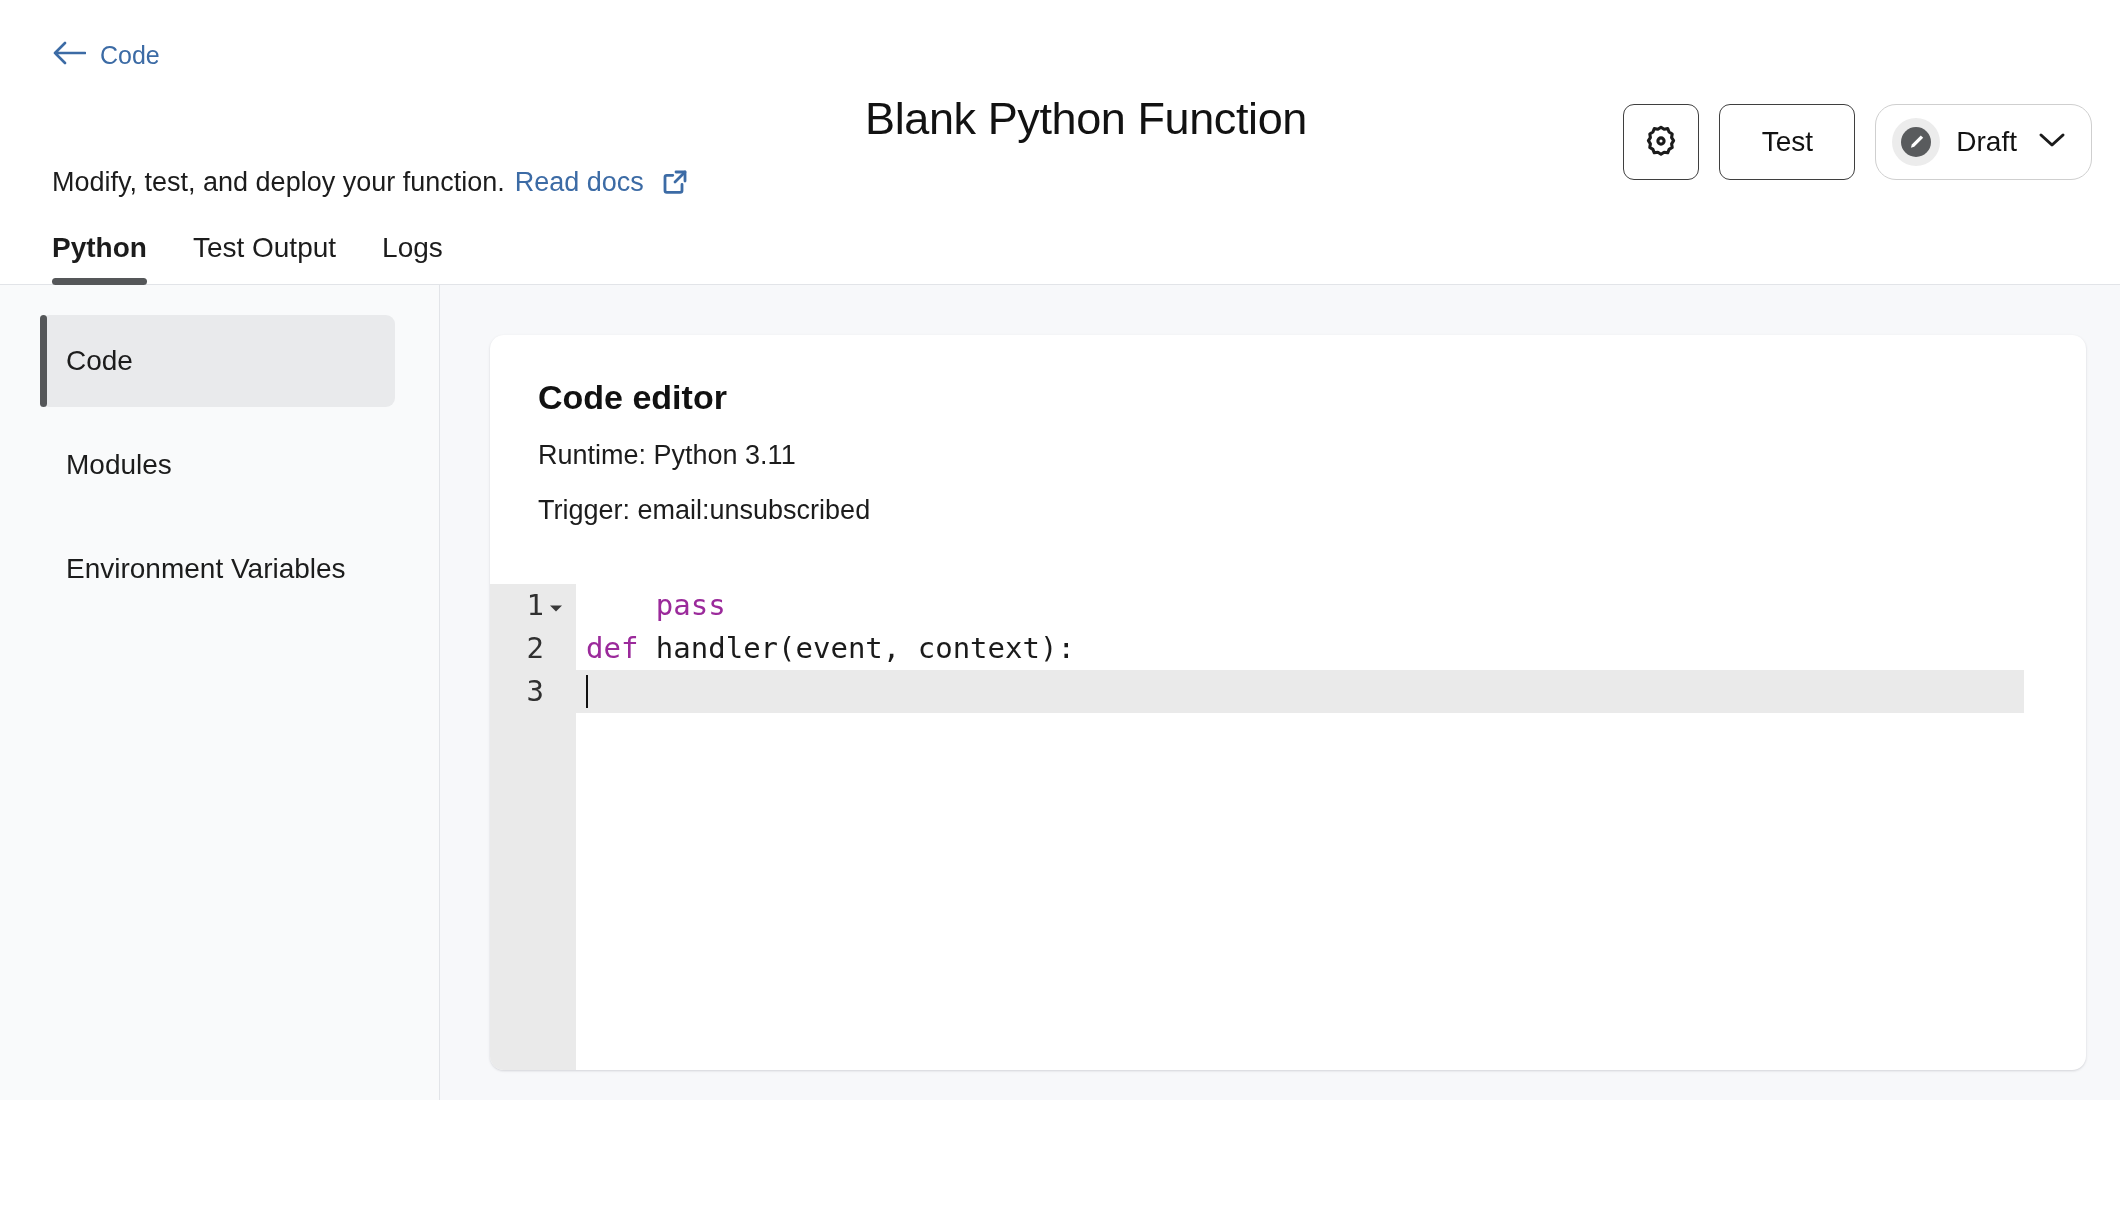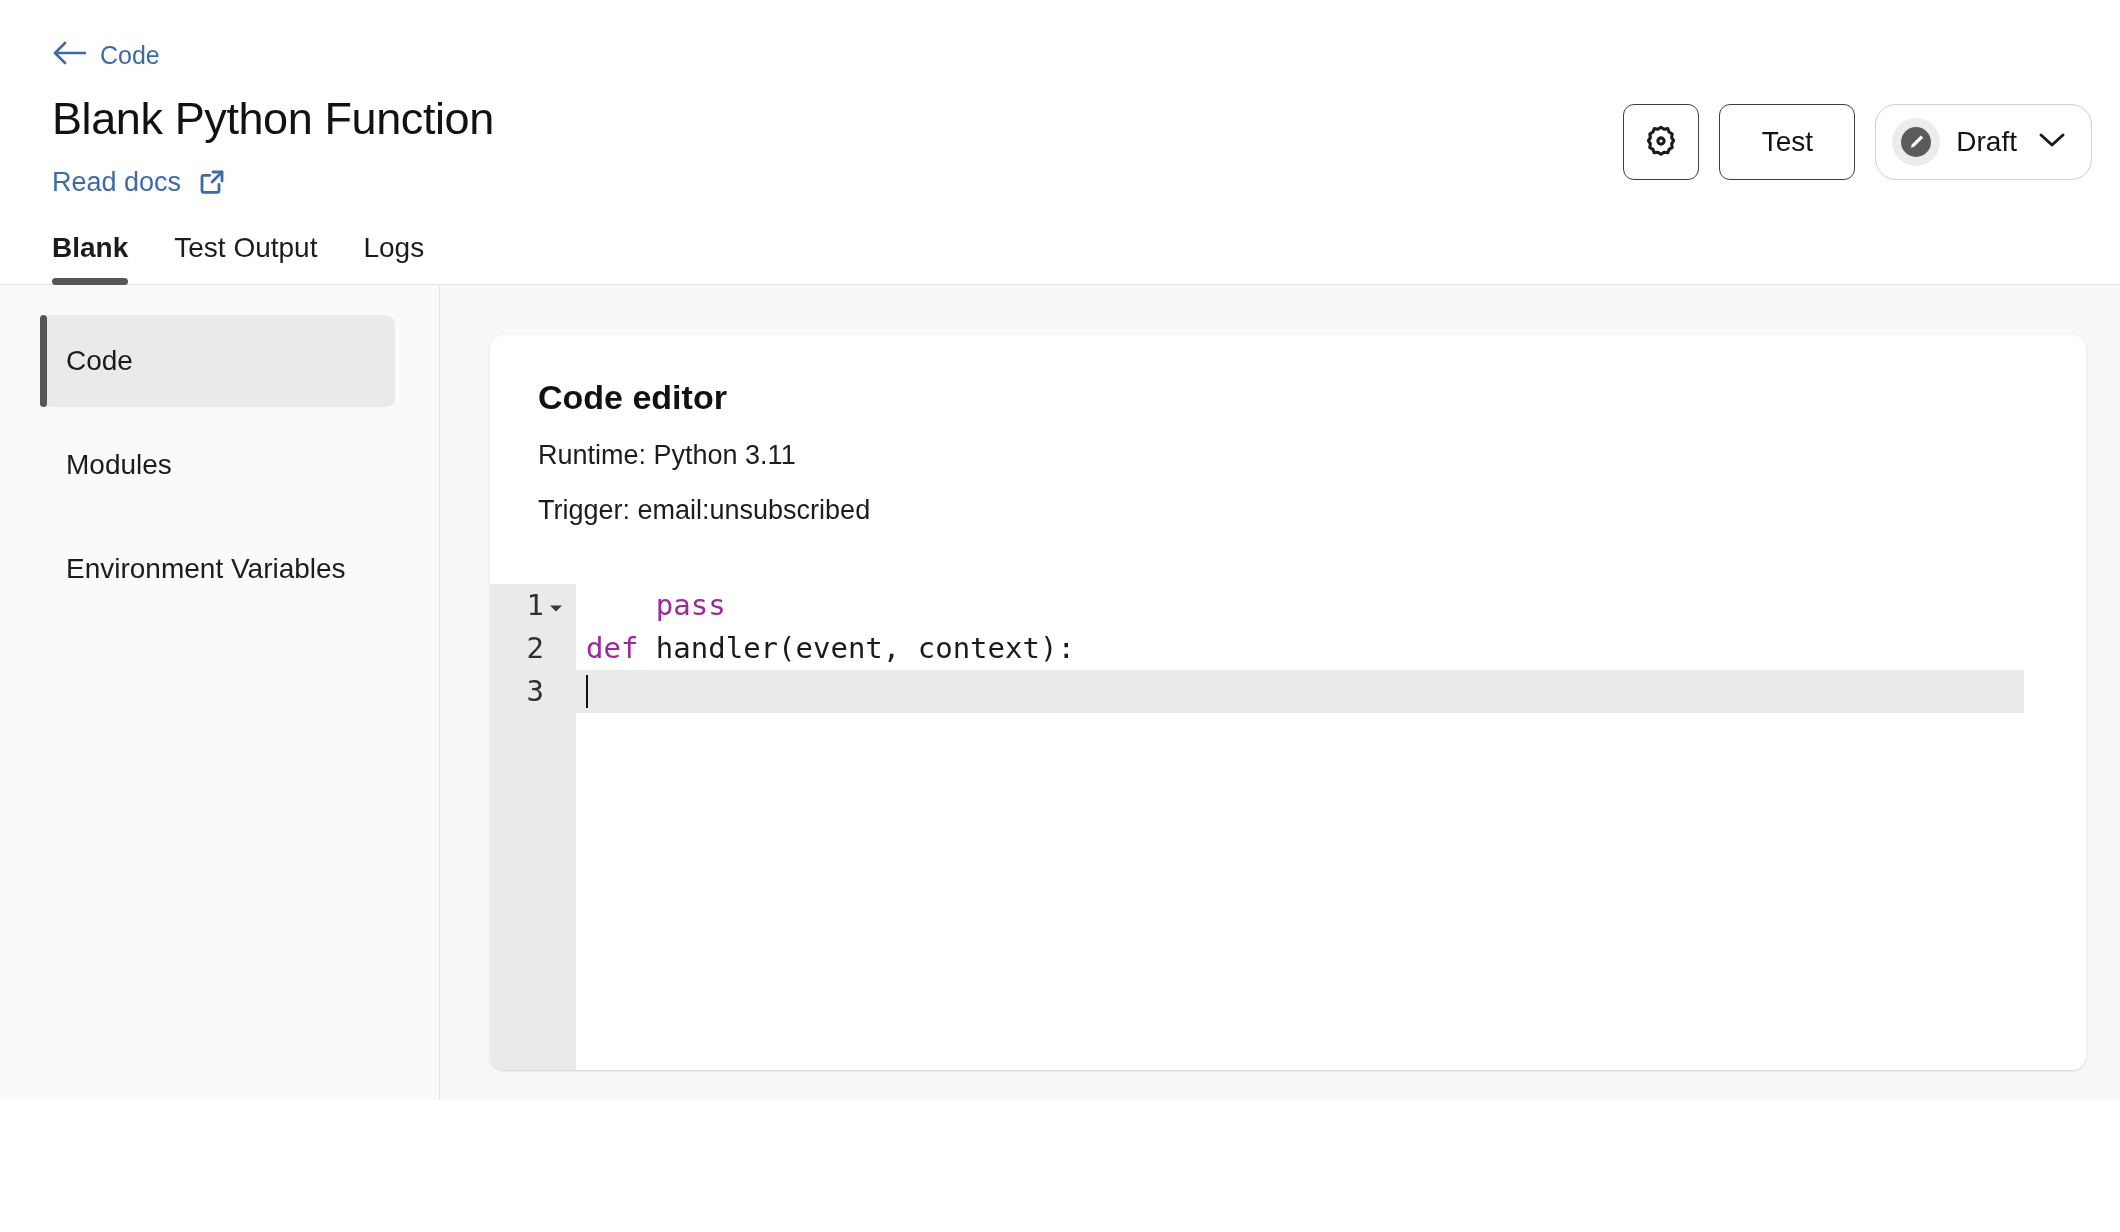--- a/index.html
+++ b/index.html
@@ -35,20 +35,21 @@
   }
   .back-arrow { display: block; }
 
   .title {
     margin-top: 24px;
     font-size: 45px;
     font-weight: 400;
     letter-spacing: -0.4px;
     color: #121212;
     line-height: 1.1;
+    text-align: center;
   }
 
   .subtitle {
     margin-top: 22px;
     font-size: 27px;
     color: #1c1c1c;
     line-height: 1.2;
     display: flex;
     align-items: baseline;
     gap: 10px;
@@ -249,20 +250,21 @@
         <svg width="34" height="26" viewBox="0 0 34 26" fill="none">
           <path d="M13 3 L3 13 L13 23 M3 13 H33" stroke="#3c6ba5" stroke-width="2.6" stroke-linecap="round" stroke-linejoin="round"></path>
         </svg>
       </span>
       <span>Code</span>
     </a>
 
     <h1 class="title">Blank Python Function</h1>
 
     <div class="subtitle">
+      <span>Modify, test, and deploy your function.</span>
       <a class="docs-link">
         <span>Read docs</span>
         <span class="ext-icon">
           <svg width="26" height="26" viewBox="0 0 26 26" fill="none">
             <path d="M14 3 H23 V12" stroke="#3c6ba5" stroke-width="2.8" stroke-linecap="round" stroke-linejoin="round"></path>
             <path d="M23 3 L13 13" stroke="#3c6ba5" stroke-width="2.8" stroke-linecap="round"></path>
             <path d="M20 15.5 V21.5 A1.8 1.8 0 0 1 18.2 23.3 H4.8 A1.8 1.8 0 0 1 3 21.5 V8.1 A1.8 1.8 0 0 1 4.8 6.3 H10.8" stroke="#3c6ba5" stroke-width="2.8" stroke-linecap="round" stroke-linejoin="round"></path>
           </svg>
         </span>
       </a>
@@ -293,21 +295,21 @@
           <svg width="30" height="20" viewBox="0 0 30 20" fill="none">
             <path d="M4 5 L15 15 L26 5" stroke="#1b1b1b" stroke-width="3" stroke-linecap="round" stroke-linejoin="round"></path>
           </svg>
         </span>
       </div>
 
     </div>
   </div>
 
   <div class="tabs">
-    <button class="tab active">Blank</button>
+    <button class="tab active">Python</button>
     <button class="tab">Test Output</button>
     <button class="tab">Logs</button>
   </div>
 
   <div class="body">
 
     <div class="sidebar">
       <div class="side-item active">
         <span>Code</span>
       </div>

